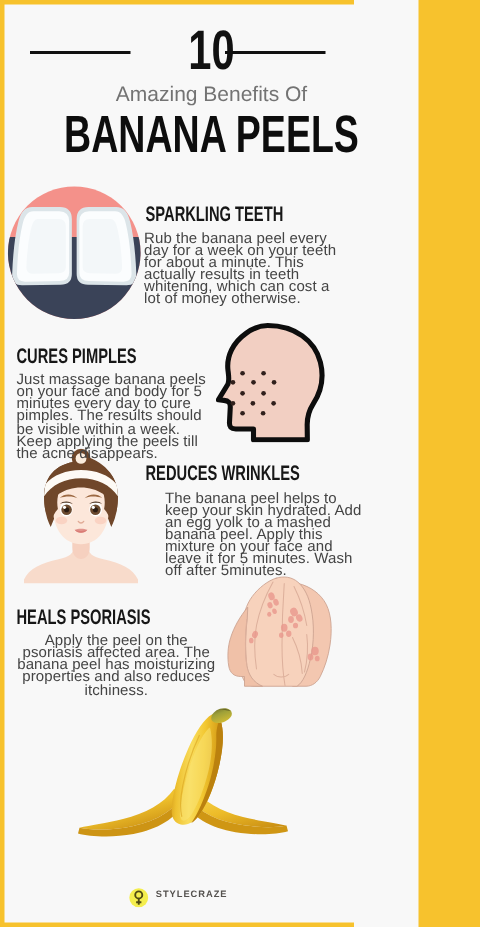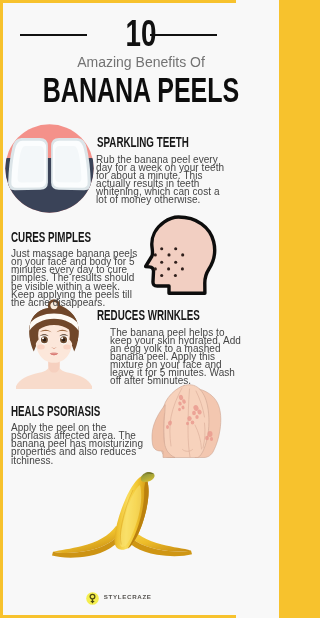--- a/index.html
+++ b/index.html
@@ -227,21 +227,21 @@
   <div>
     <div class="sec-h" style="left:8.0px;top:231.5px;">CURES PIMPLES</div>
     <div class="sec-b" style="left:8.0px;top:250.0px;width:131.0px;">Just massage banana peels on your face and body for 5 minutes every day to cure pimples. The results should be visible within a week. Keep applying the peels till the acne disappears.</div>
   </div>
   <div>
     <div class="sec-h" style="left:93.5px;top:310.0px;">REDUCES WRINKLES</div>
     <div class="sec-b" style="left:107px;top:328.5px;width:136.0px;">The banana peel helps to keep your skin hydrated. Add an egg yolk to a mashed banana peel. Apply this mixture on your face and leave it for 5 minutes. Wash off after 5minutes.</div>
   </div>
   <div>
     <div class="sec-h" style="left:8.0px;top:405.5px;">HEALS PSORIASIS</div>
-    <div class="sec-b" style="left:8.0px;top:424.0px;width:133.0px;">Apply the peel on the psoriasis affected area. The banana peel has moisturizing properties and also reduces itchiness.</div>
+    <div class="sec-b" style="left:8.0px;top:424.0px;width:133.0px;text-align:center;">Apply the peel on the psoriasis affected area. The banana peel has moisturizing properties and also reduces itchiness.</div>
   </div>
 
   <div class="footer">
     <svg class="art" style="left:82.5px;top:592px;" width="13" height="13" viewBox="0 0 13 13">
       <circle cx="6.5" cy="6.5" r="6.3" fill="#f4ee4e"></circle>
       <circle cx="6.5" cy="4.6" r="2.35" fill="none" stroke="#4f4a12" stroke-width="1.25"></circle>
       <path d="M6.5 7.1 L6.5 11.2" stroke="#4f4a12" stroke-width="1.25" stroke-linecap="butt"></path>
       <path d="M4.75 9.5 L8.25 9.5" stroke="#4f4a12" stroke-width="1.25" stroke-linecap="butt"></path>
     </svg>
     <div class="fbrand">STYLECRAZE</div>

